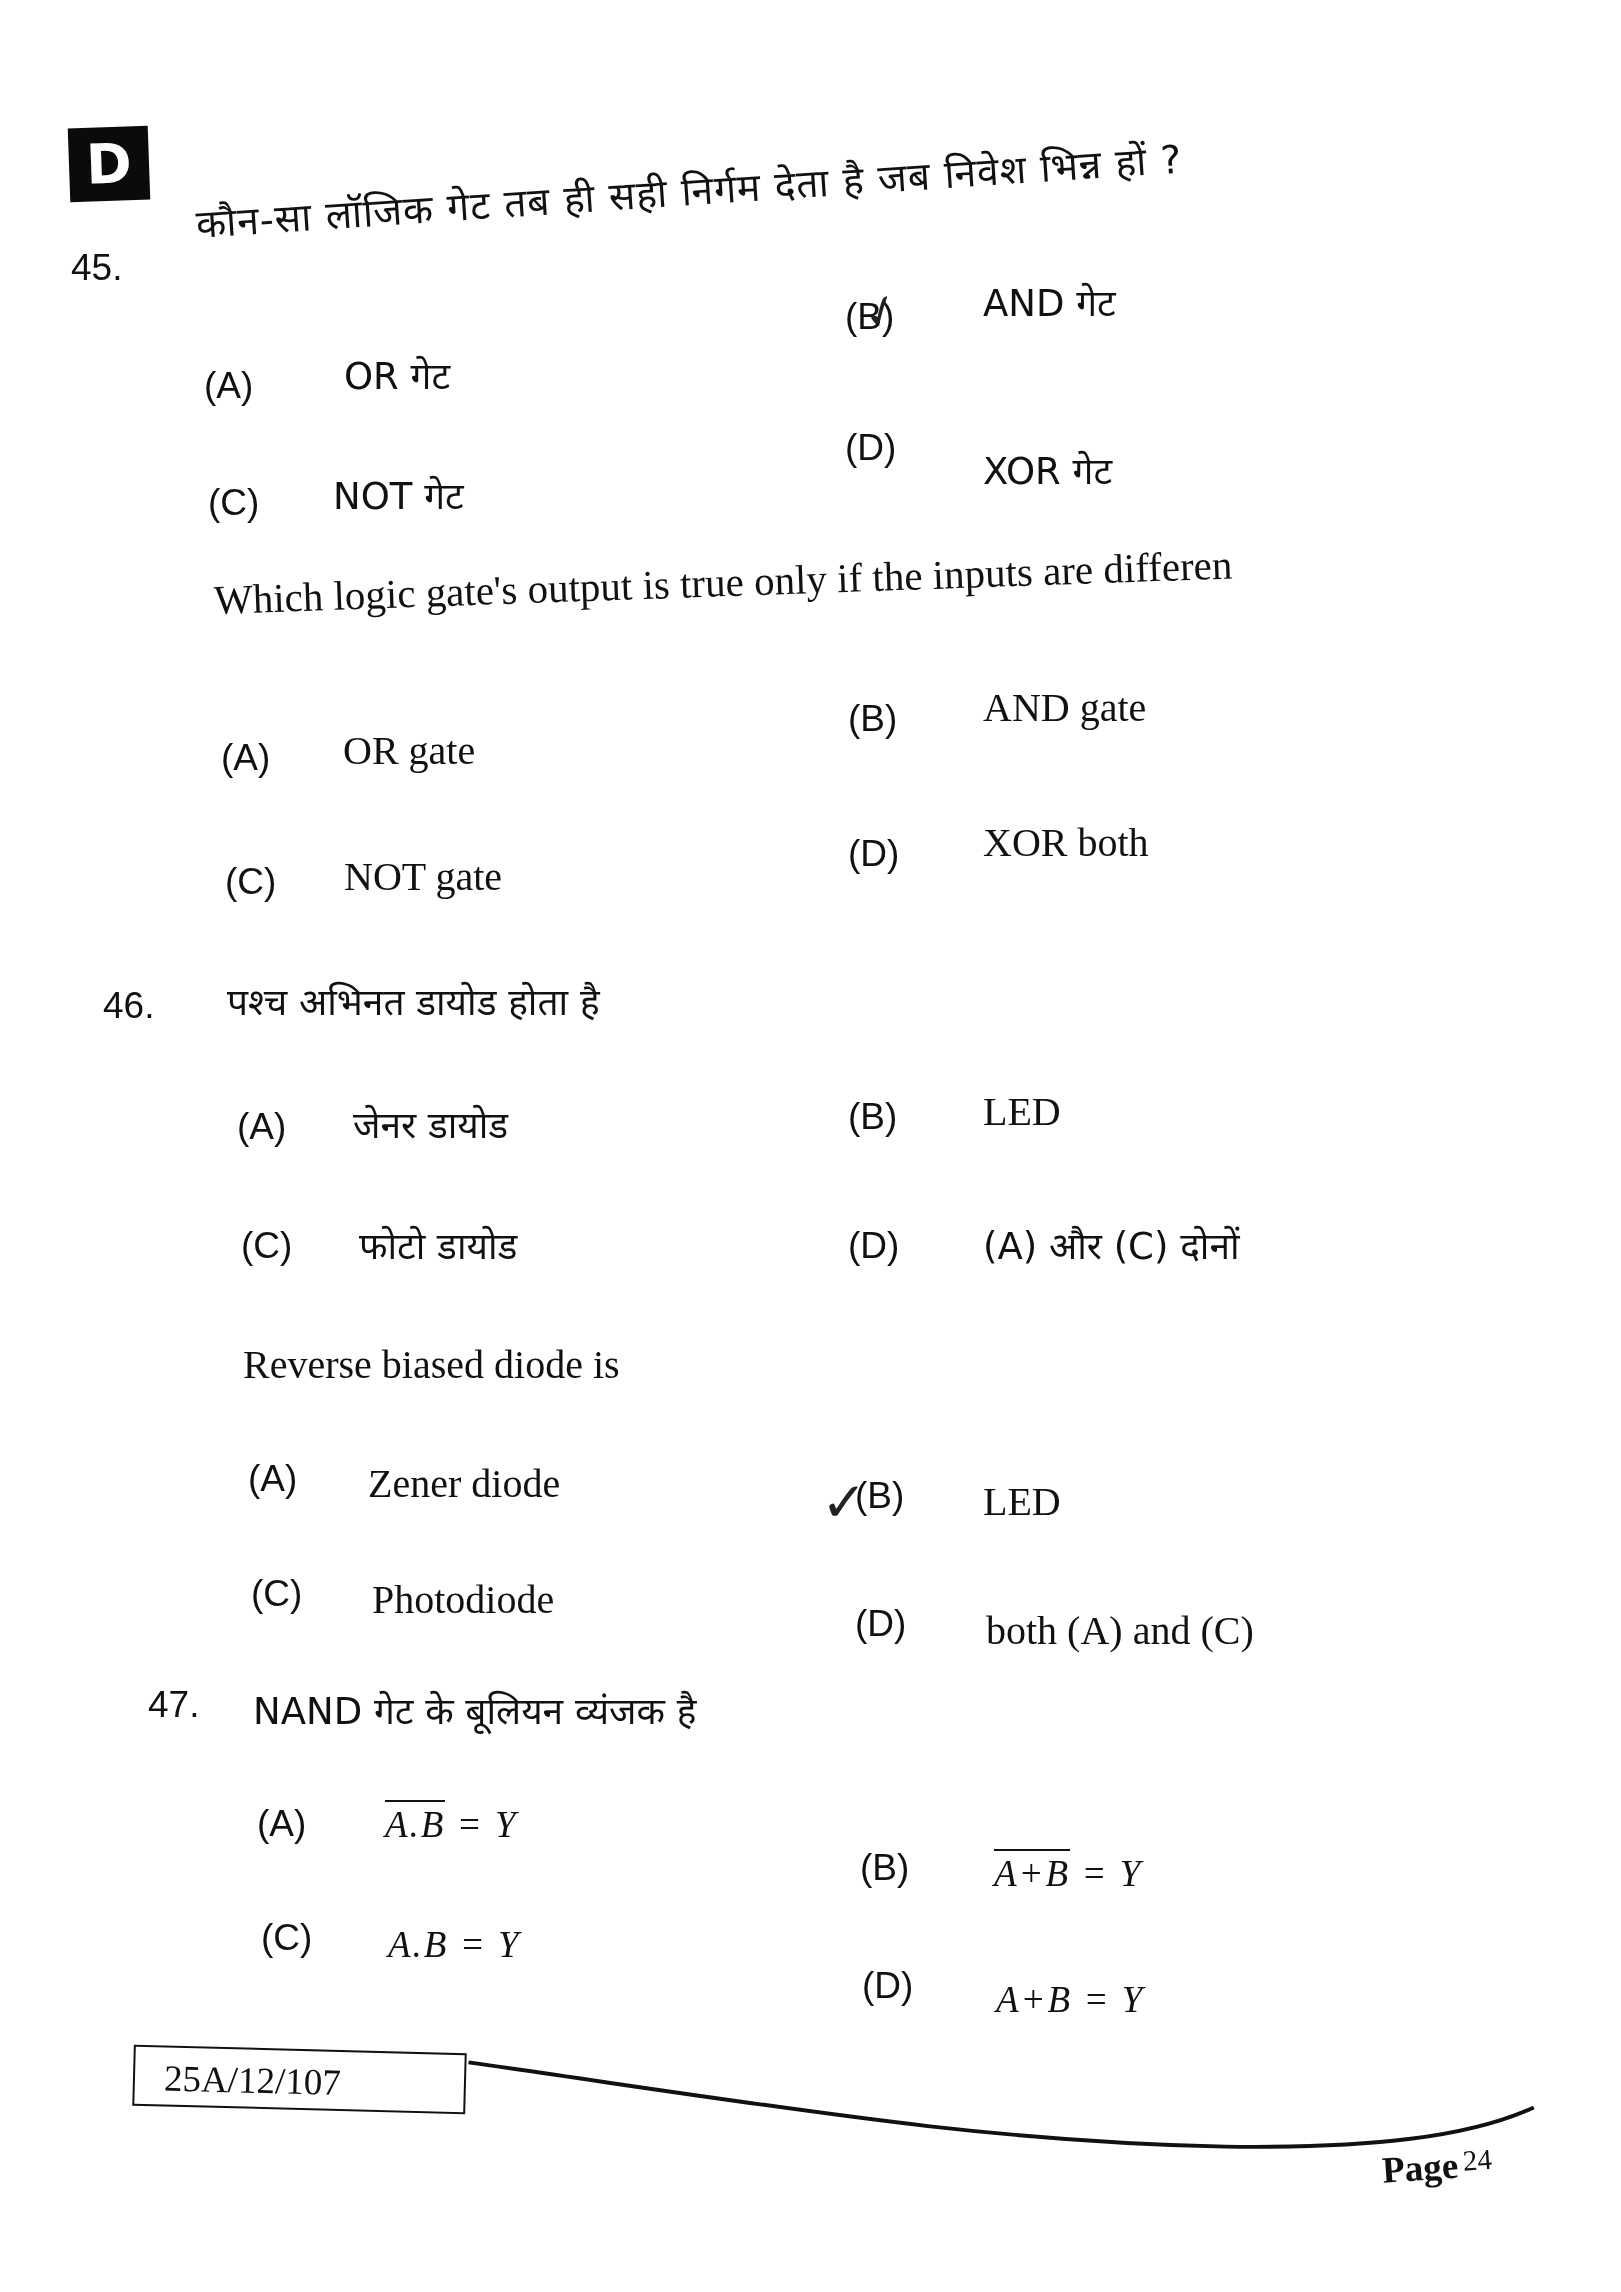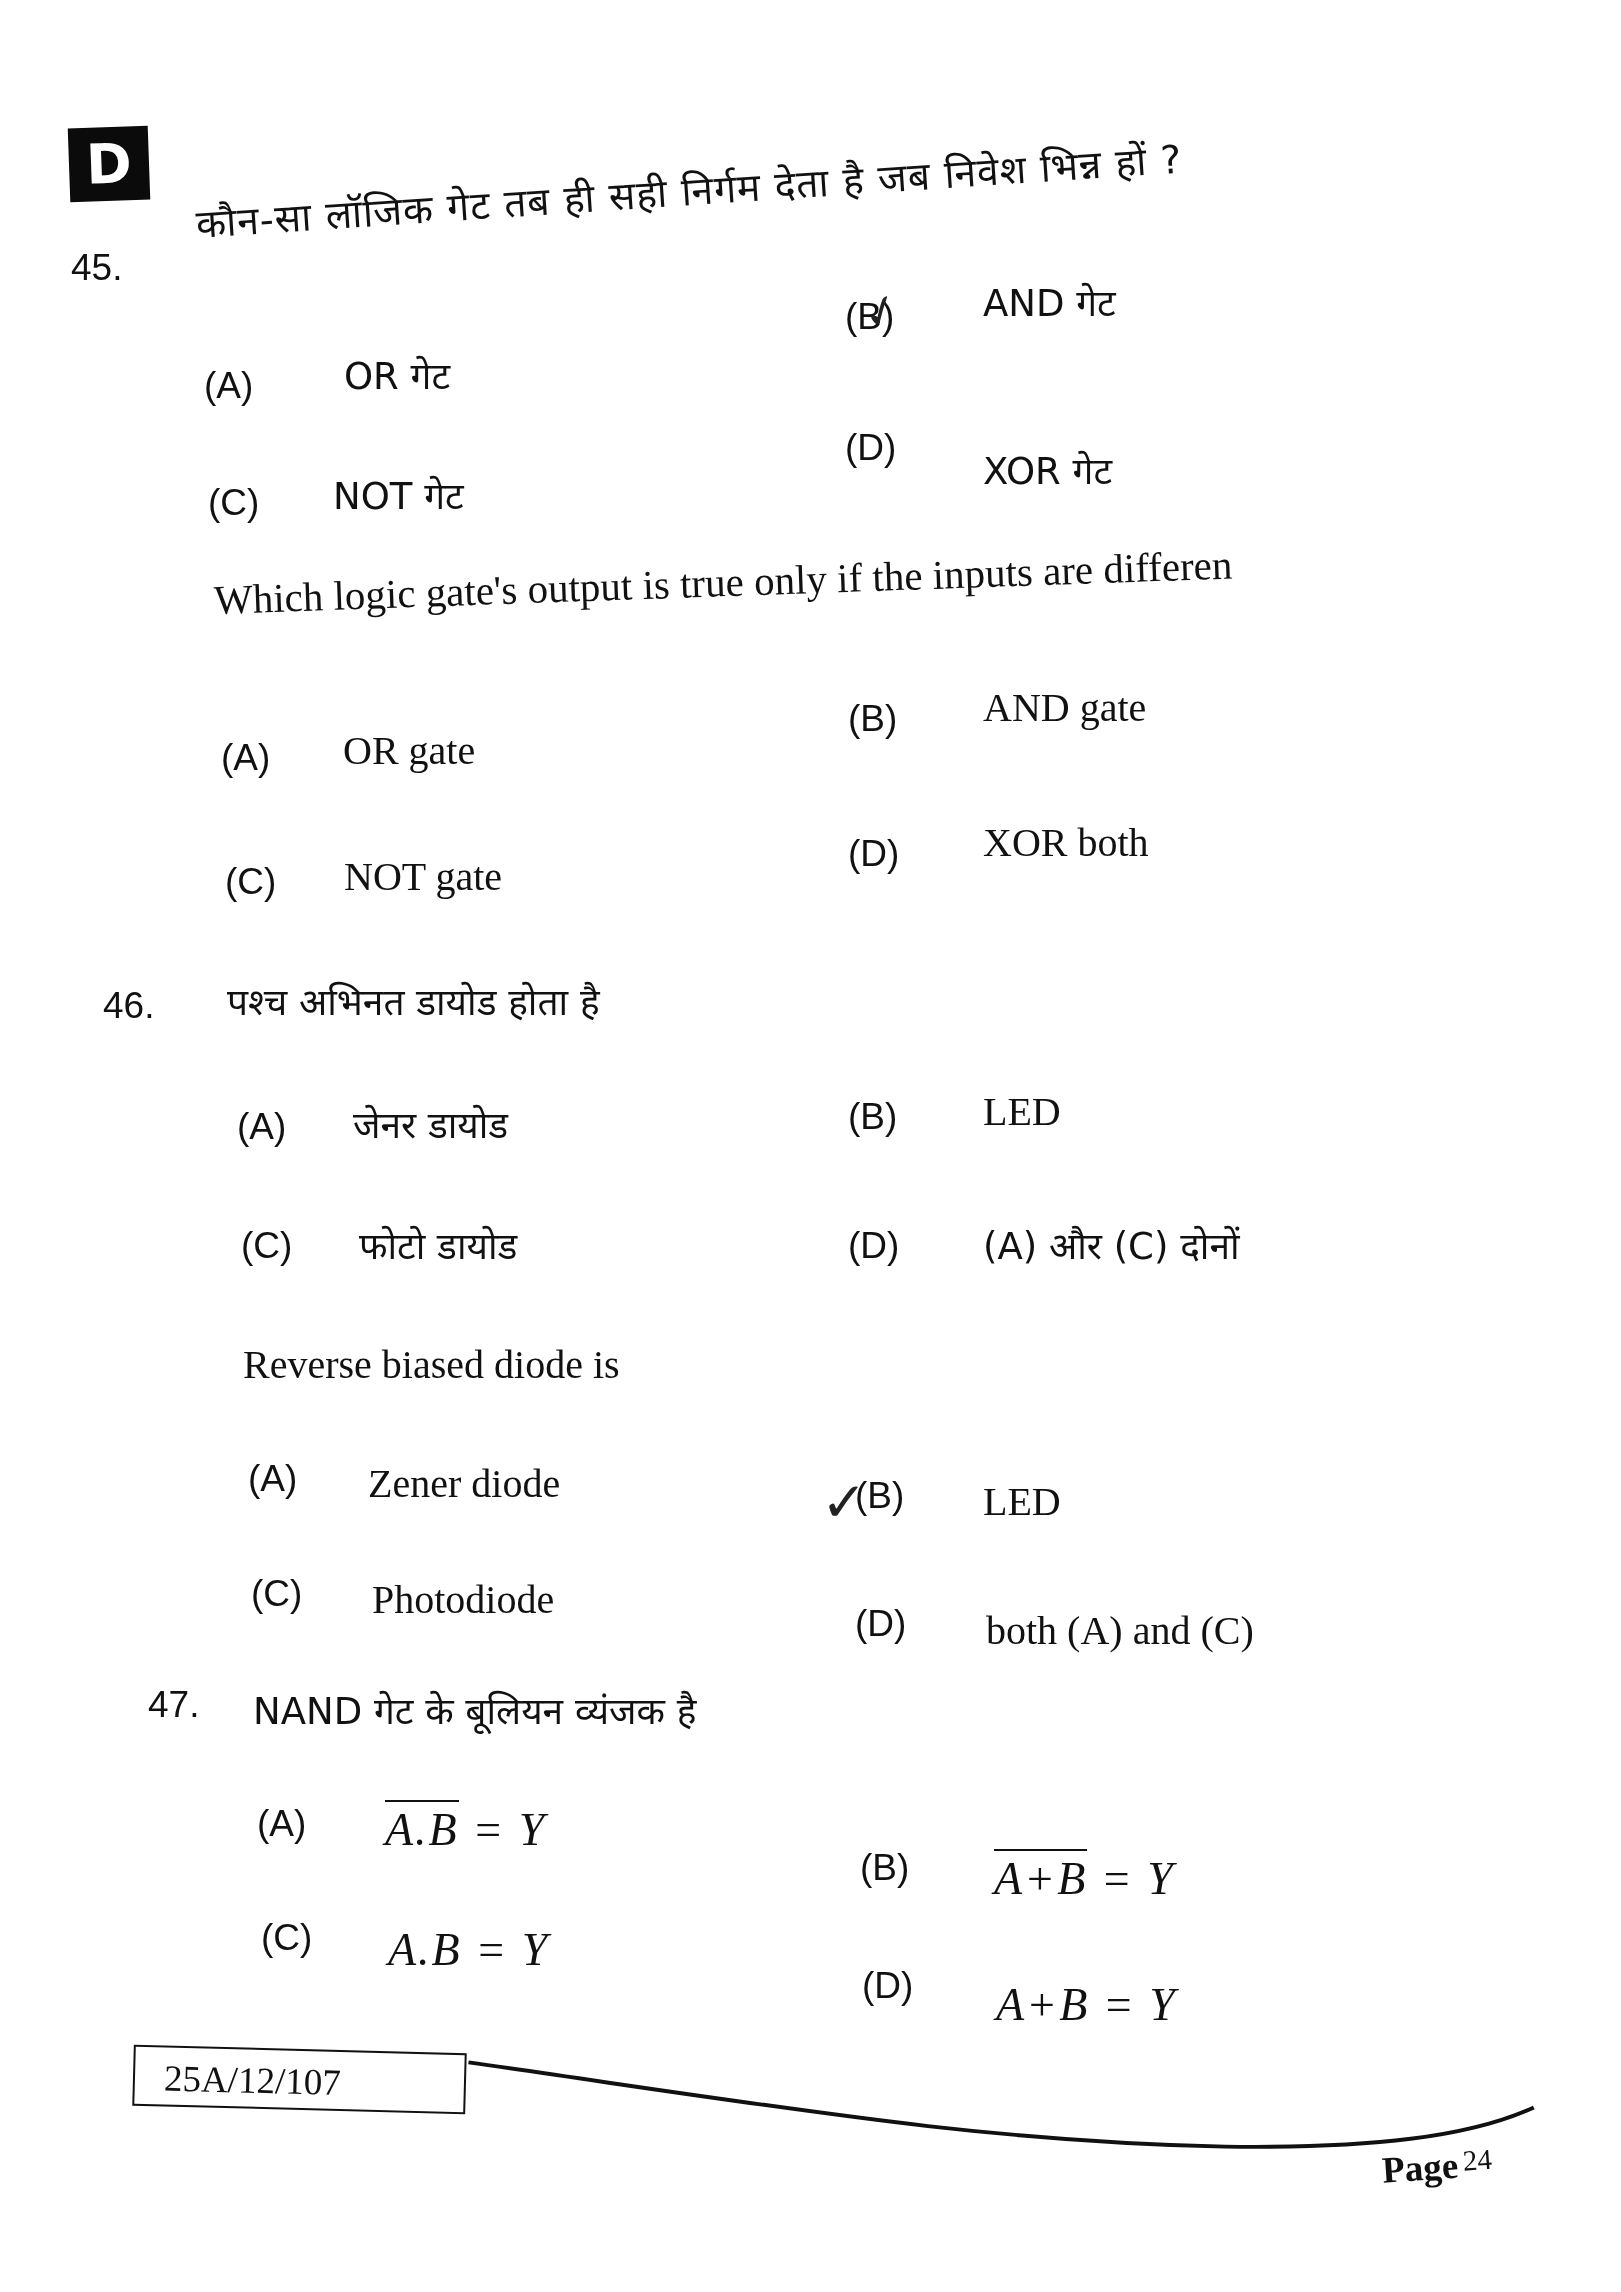--- a/index.html
+++ b/index.html
@@ -12,21 +12,21 @@
   .set-badge {
     left: 69px; top: 127px; width: 80px; height: 74px; background: #0b0b0b;
     color: #ffffff; font-family: "DejaVu Sans", sans-serif; font-weight: bold;
     font-size: 55px; line-height: 74px; text-align: center; transform: rotate(-2deg);
   }
   .qnum { font-family: "Liberation Sans", sans-serif; font-size: 37px; }
   .hi { font-family: "DejaVu Sans", sans-serif; font-size: 37px; }
   .en { font-family: "Liberation Serif", serif; font-size: 40px; }
   .opt-label { font-family: "Liberation Sans", sans-serif; font-size: 37px; }
   .opt-text { font-size: 40px; }
-  .math { font-family: "Liberation Serif", serif; font-style: italic; font-size: 46px; letter-spacing: 2px; }
+  .math { font-family: "Liberation Serif", serif; font-style: italic; font-size: 37px; letter-spacing: 2px; }
   .overline { border-top: 2.9px solid #111; padding-top: 2px; }
   .footer-code {
     left: 133px; top: 2049px; width: 333px; height: 61px;
     border: 2px solid #111; font-family: "Liberation Serif", serif; font-size: 37px;
     line-height: 61px; padding-left: 29px; box-sizing: border-box; transform: rotate(1.5deg);
   }
   .page-num { font-family: "Liberation Serif", serif; font-size: 37px; font-weight: bold; }
   .tick { font-family: "DejaVu Sans", sans-serif; font-size: 43px; color: #222; }
   svg.curve { position: absolute; left: 0; top: 0; }
 </style>

